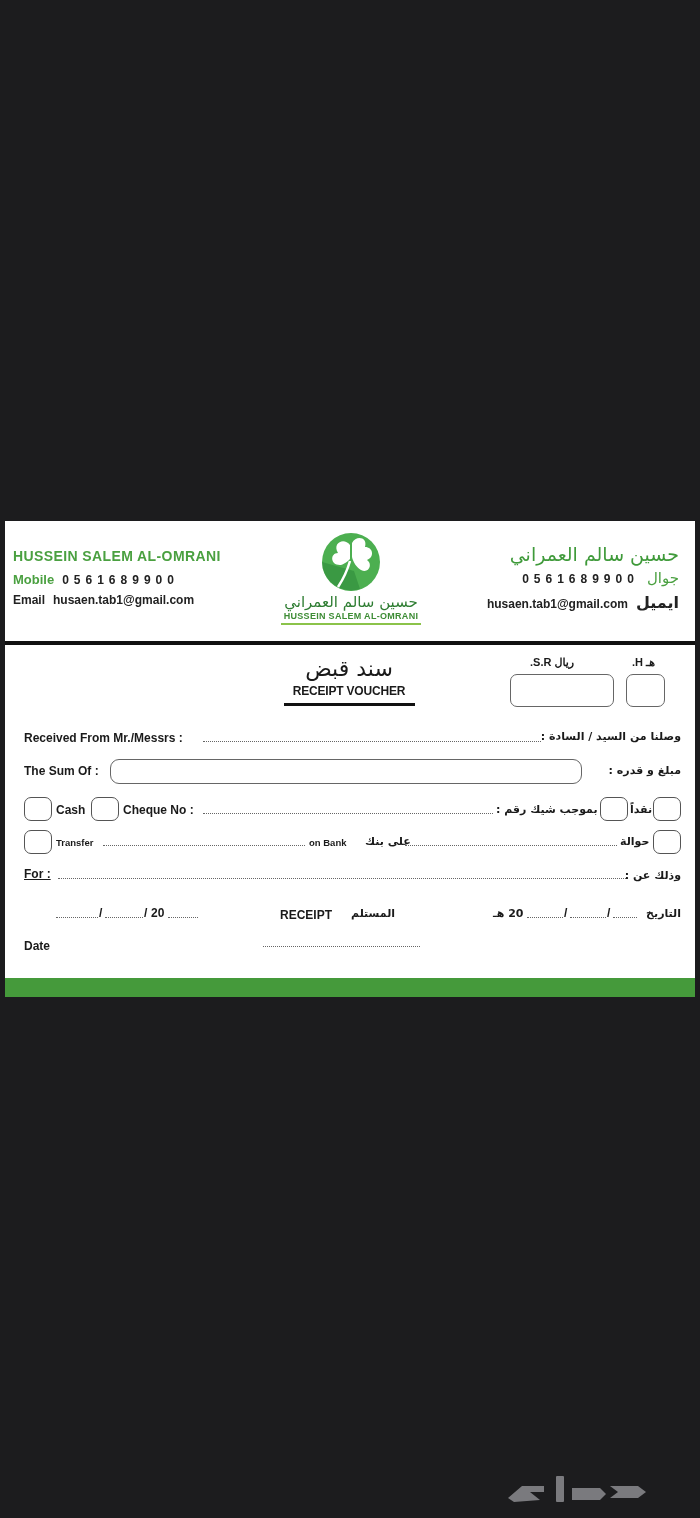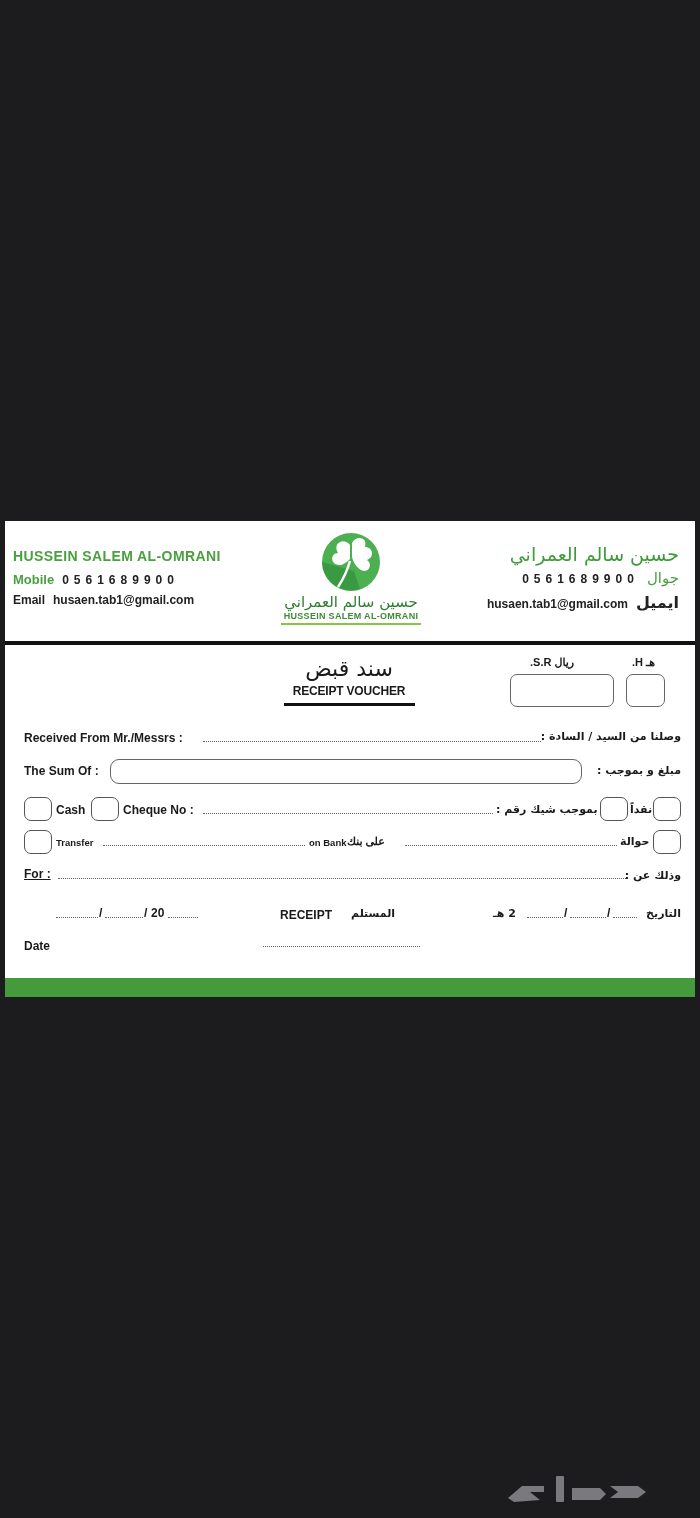--- a/index.html
+++ b/index.html
@@ -112,58 +112,58 @@
   <div class="box" style="left:505px; top:153px; width:104px; height:33px;"></div>
   <div class="cur-label" style="left:627px; top:135px;">هـ H.</div>
   <div class="box" style="left:621px; top:153px; width:39px; height:33px;"></div>
 
   <div class="abs lbl" style="left:19px; top:210px;">Received From Mr./Messrs :</div>
   <div class="dotline" style="left:198px; top:220px; width:338px;"></div>
   <div class="abs ar" style="right:14px; top:209px;">وصلنا من السيد / السادة :</div>
 
   <div class="abs lbl" style="left:19px; top:243px;">The Sum Of :</div>
   <div class="box" style="left:105px; top:238px; width:472px; height:25px; border-radius:9px;"></div>
-  <div class="abs ar" style="right:14px; top:243px;">مبلغ و بموجب :</div>
+  <div class="abs ar" style="right:14px; top:243px;">مبلغ و قدره :</div>
 
   <div class="cb" style="left:19px; top:276px;"></div>
   <div class="abs lbl" style="left:51px; top:282px;">Cash</div>
   <div class="cb" style="left:86px; top:276px;"></div>
   <div class="abs lbl" style="left:118px; top:282px;">Cheque No :</div>
   <div class="dotline" style="left:198px; top:292px; width:290px;"></div>
   <div class="abs ar" style="left:491px; top:282px;">بموجب شيك رقم :</div>
   <div class="cb" style="left:595px; top:276px;"></div>
   <div class="abs ar" style="left:625px; top:282px;">نقداً</div>
   <div class="cb" style="left:648px; top:276px;"></div>
 
   <div class="cb" style="left:19px; top:309px;"></div>
   <div class="abs lbl-sm" style="left:51px; top:316px;">Transfer</div>
   <div class="dotline" style="left:98px; top:324px; width:202px;"></div>
   <div class="abs lbl-sm" style="left:304px; top:316px;">on Bank</div>
-  <div class="abs ar" style="left:342px; top:314px;font-family:Liberation Serif, serif;">على بنك</div>
+  <div class="abs ar" style="left:360px; top:314px;">على بنك</div>
   <div class="dotline" style="left:400px; top:324px; width:212px;"></div>
   <div class="abs ar" style="left:615px; top:314px;">حوالة</div>
   <div class="cb" style="left:648px; top:309px;"></div>
 
   <div class="abs lbl" style="left:19px; top:346px;text-decoration:underline;">For :</div>
   <div class="dotline" style="left:53px; top:357px; width:570px;"></div>
   <div class="abs ar" style="right:14px; top:348px;">وذلك عن :</div>
 
   <div class="abs lbl" style="left:19px; top:386px;margin-top:32px;">Date</div>
   <div class="dotline" style="left:51px; top:396px; width:42px;"></div>
   <div class="abs lbl" style="left:94px; top:385px;">/</div>
   <div class="dotline" style="left:100px; top:396px; width:38px;"></div>
   <div class="abs lbl" style="left:139px; top:385px;">/</div>
   <div class="abs lbl" style="left:146px; top:385px;">20</div>
   <div class="dotline" style="left:163px; top:396px; width:30px;"></div>
 
   <div class="abs lbl" style="left:275px; top:387px;">RECEIPT</div>
   <div class="abs ar" style="left:346px; top:386px;">المستلم</div>
   <div class="dotline" style="left:258px; top:425px; width:157px;"></div>
 
-  <div class="abs ar" style="left:488px; top:386px;">2 هـ</div>
+  <div class="abs ar" style="left:488px; top:386px;">20 هـ</div>
   <div class="dotline" style="left:522px; top:396px; width:36px;"></div>
   <div class="abs lbl" style="left:559px; top:385px;">/</div>
   <div class="dotline" style="left:565px; top:396px; width:36px;"></div>
   <div class="abs lbl" style="left:602px; top:385px;">/</div>
   <div class="dotline" style="left:608px; top:396px; width:24px;"></div>
   <div class="abs ar" style="right:14px; top:386px;">التاريخ</div>
 
   <div class="green-band"></div>
 </div>
 

